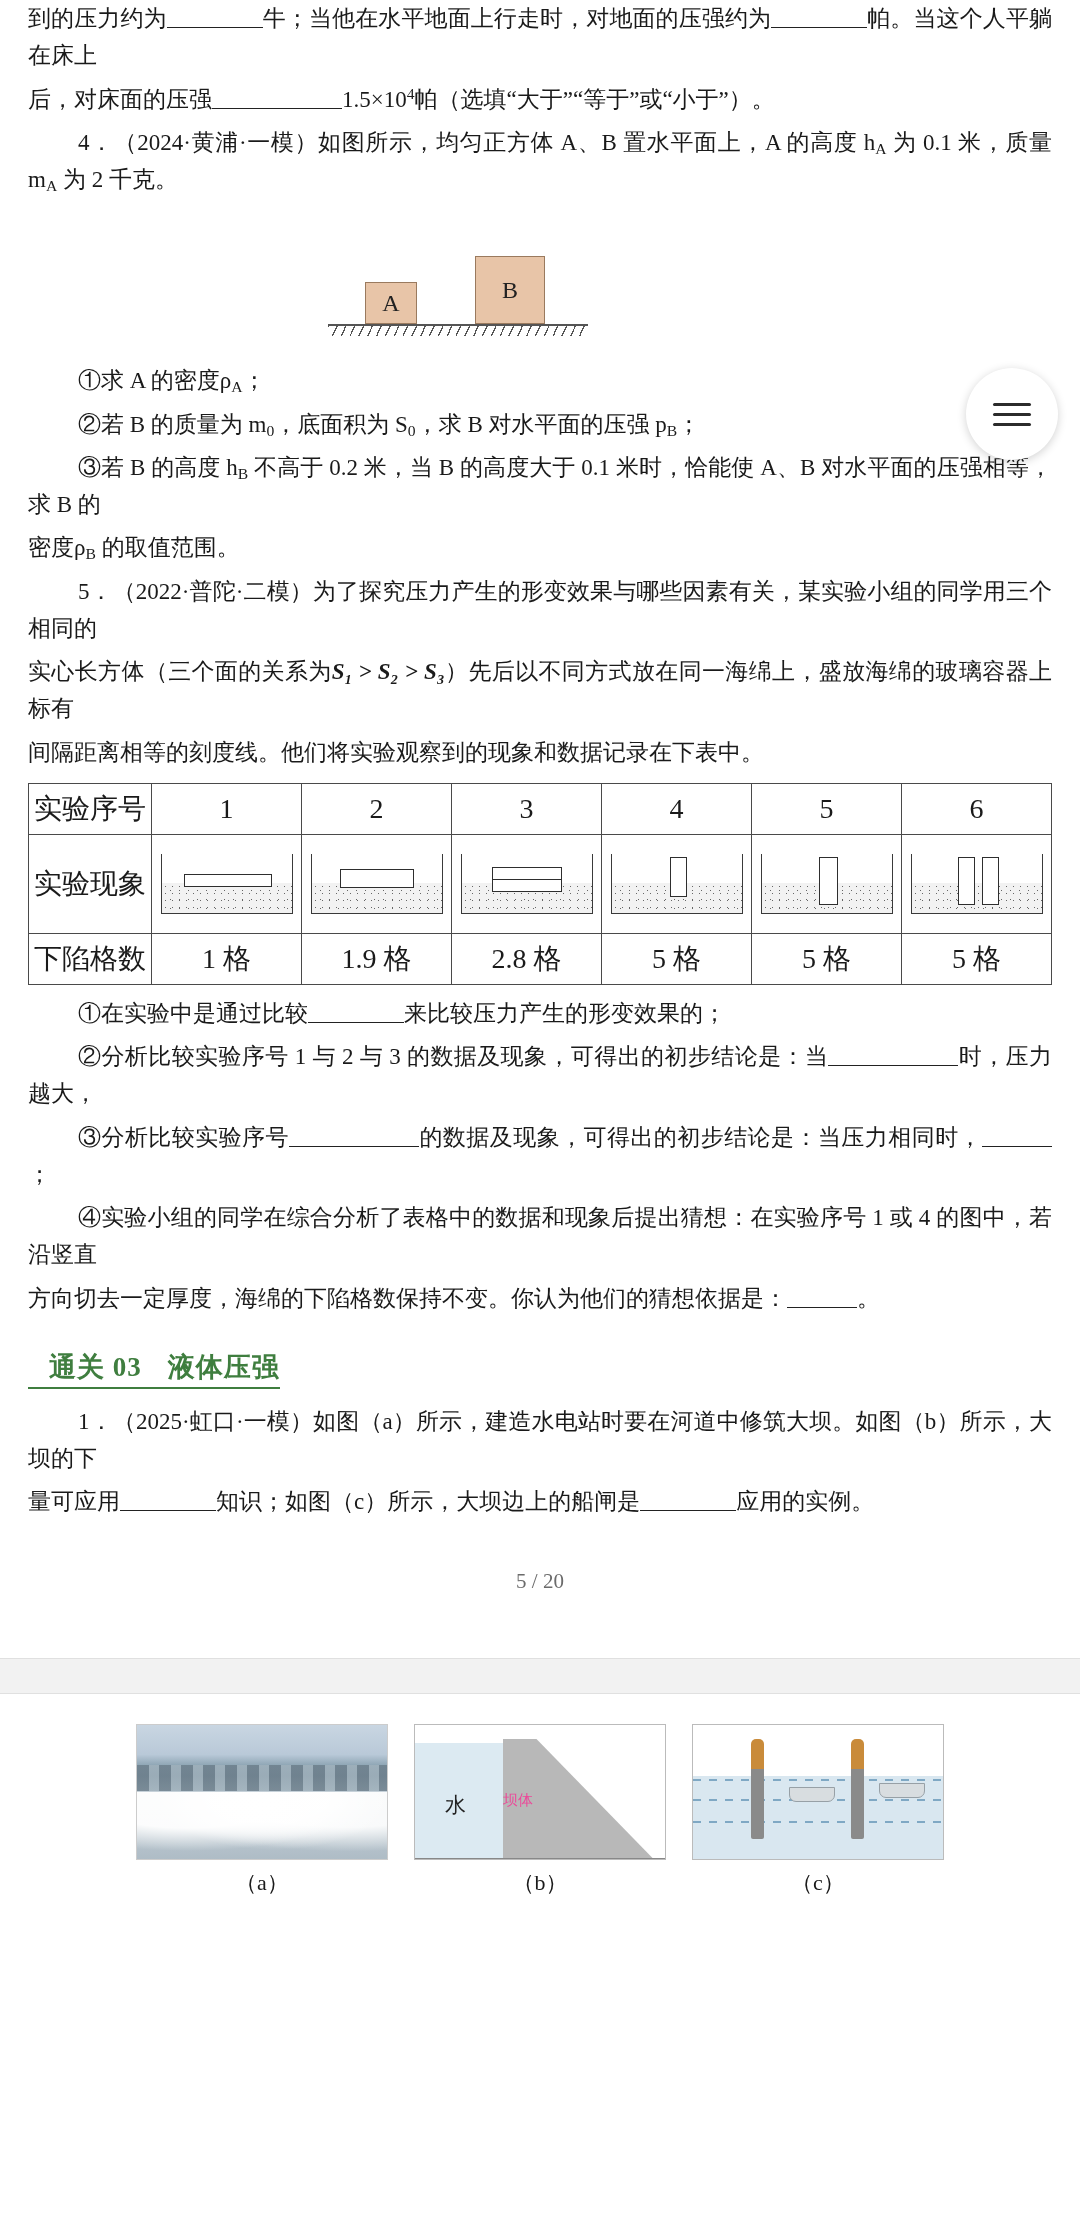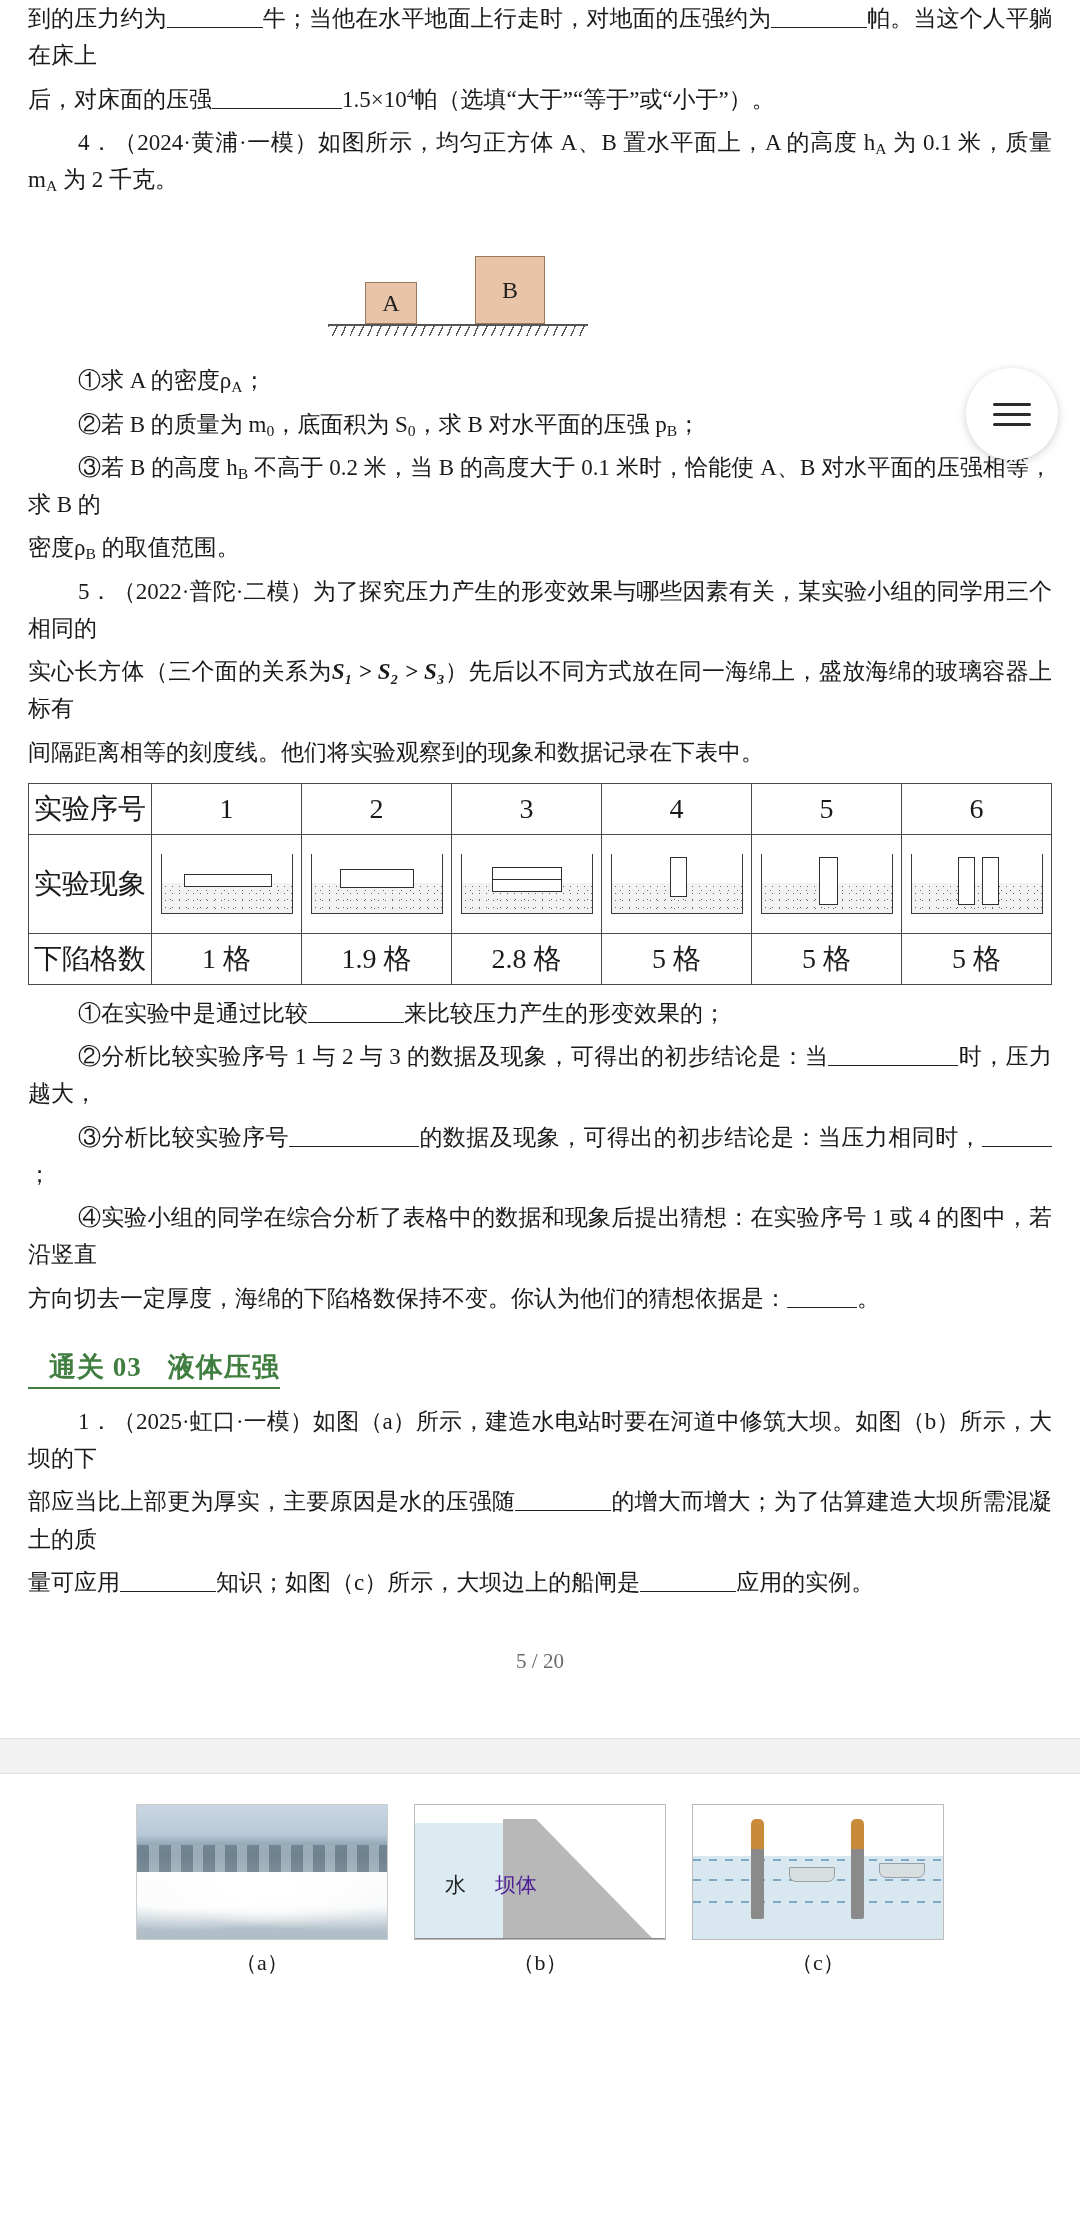--- a/index.html
+++ b/index.html
@@ -235,21 +235,21 @@
   }
   .dam-diagram .body {
     position: absolute; left: 88px; top: 14px; width: 150px; bottom: 0;
     background: #b8b8b8;
     clip-path: polygon(0 0, 22% 0, 100% 100%, 0% 100%);
   }
   .dam-diagram .lbl-water {
     position: absolute; left: 30px; top: 66px; font-size: 21px; color: #222;
   }
   .dam-diagram .lbl-body {
-    position: absolute; left: 80px; top: 66px; font-size: 21px; color: #4c1d95;
+    position: absolute; left: 88px; top: 66px; font-size: 15px; color: #ec4899;
   }
   .dam-diagram .baseline {
     position: absolute; left: 0; bottom: 0; width: 100%; border-bottom: 1.5px solid #888;
   }
 
   .lock-diagram {
     width: 252px; height: 136px;
     border: 1px solid #bbb;
     box-sizing: border-box;
     position: relative;
@@ -411,23 +411,20 @@
       <span>方向切去一定厚度，海绵的下陷格数保持不变。你认为他们的猜想依据是：</span><span class="blank s"></span><span>。</span>
     </p>
 
     
     <div class="sec-head">
       <span class="code">通关 03</span><span>液体压强</span>
     </div>
 
     <p class="para indent">
       <span>1．（2025·虹口·一模）如图（a）所示，建造水电站时要在河道中修筑大坝。如图（b）所示，大坝的下</span>
-    </p>
-    <p class="para">
-      <span>部应当比上部更为厚实，主要原因是水的压强随</span><span class="blank"></span><span>的增大而增大；为了估算建造大坝所需混凝土的质</span>
     </p>
     <p class="para">
       <span>量可应用</span><span class="blank"></span><span>知识；如图（c）所示，大坝边上的船闸是</span><span class="blank"></span><span>应用的实例。</span>
     </p>
 
     <div class="page-num">5 / 20</div>
   </div>
 
   <div class="page-gap"></div>
 

